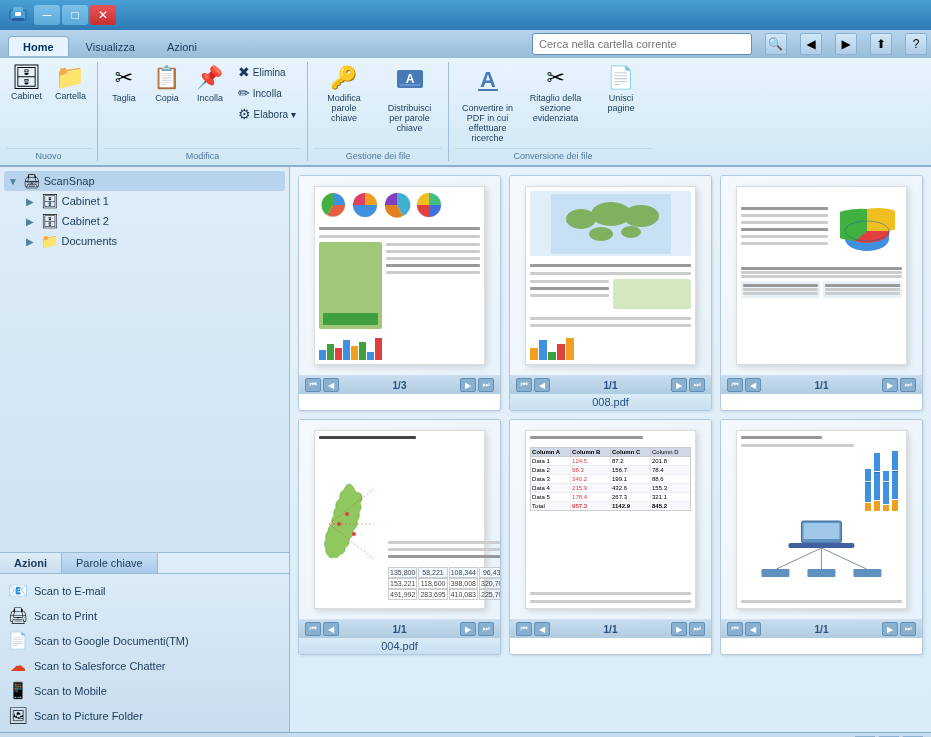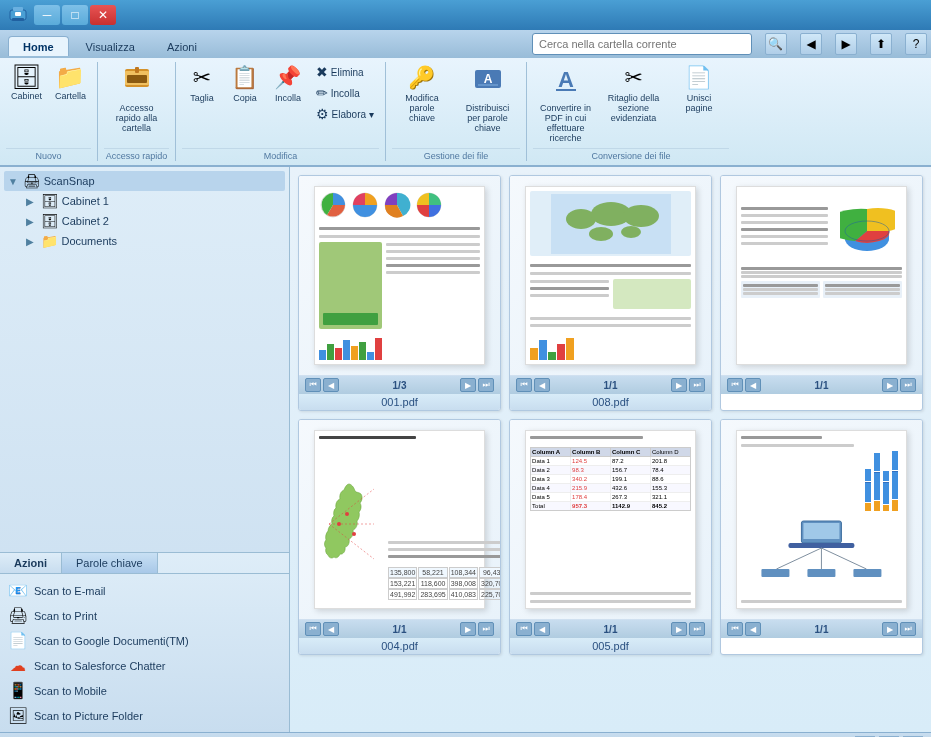--- a/index.html
+++ b/index.html
@@ -284,36 +284,20 @@
         <span class="ribbon-label">Cabinet</span>
       </button>
       <button class="ribbon-btn">
         <span class="ribbon-icon">📁</span>
         <span class="ribbon-label">Cartella</span>
       </button>
     </div>
     <div class="ribbon-group-label">Nuovo</div>
   </div>
 
-  <div class="ribbon-group">
-    <div class="ribbon-group-content">
-      <button class="ribbon-btn">
-        <span class="ribbon-icon">
-          <svg width="32" height="32" viewBox="0 0 32 32">
-            <rect x="4" y="4" width="24" height="18" rx="2" fill="#d4922a"></rect>
-            <rect x="4" y="6" width="24" height="14" rx="1" fill="#f0c060"></rect>
-            <rect x="6" y="10" width="20" height="8" rx="1" fill="#8b5a10"></rect>
-            <rect x="14" y="2" width="4" height="6" rx="1" fill="#c07820"></rect>
-          </svg>
-        </span>
-        <span class="ribbon-label">Accesso rapido alla cartella</span>
-      </button>
-    </div>
-    <div class="ribbon-group-label">Accesso rapido</div>
-  </div>
 
   <div class="ribbon-group">
     <div class="ribbon-group-content">
       <button class="ribbon-btn">
         <span style="font-size:22px;">✂</span>
         <span class="ribbon-label">Taglia</span>
       </button>
       <button class="ribbon-btn">
         <span style="font-size:22px;">📋</span>
         <span class="ribbon-label">Copia</span>
@@ -514,21 +498,20 @@
           <div class="thumb-nav-btns">
             <div class="nav-btn">⏮</div>
             <div class="nav-btn">◀</div>
           </div>
           <span class="thumb-page">1/3</span>
           <div class="thumb-nav-btns">
             <div class="nav-btn">▶</div>
             <div class="nav-btn">⏭</div>
           </div>
         </div>
-        <div class="thumb-filename">001.pdf</div>
       </div>
 
       <div class="thumb-card">
         <div class="thumb-preview">
           <span class="thumb-watermark">ScanSnap</span>
           <div class="thumb-content">
             <div style="background:#e0eef8; height:70px; border-radius:2px; margin-bottom:4px; display:flex; align-items:center; justify-content:center; position:relative; overflow:hidden;">
               <svg width="120" height="60" viewBox="0 0 120 60">
                 <rect width="120" height="60" fill="#c8e0f4"></rect>
                 <ellipse cx="30" cy="25" rx="15" ry="10" fill="#80b060"></ellipse>
@@ -755,21 +738,20 @@
           <div class="thumb-nav-btns">
             <div class="nav-btn">⏮</div>
             <div class="nav-btn">◀</div>
           </div>
           <span class="thumb-page">1/1</span>
           <div class="thumb-nav-btns">
             <div class="nav-btn">▶</div>
             <div class="nav-btn">⏭</div>
           </div>
         </div>
-        <div class="thumb-filename">005.pdf</div>
       </div>
 
       <div class="thumb-card">
         <div class="thumb-preview">
           <span class="thumb-watermark">ScanSnap</span>
           <div class="thumb-content">
             <div class="doc-line dark" style="width:50%;"></div>
             <div class="doc-line" style="width:70%;"></div>
             <div style="flex:1; display:flex; flex-direction:column; gap:4px;">
               <div style="display:flex; gap:3px; justify-content:flex-end; margin-right:4px;">

